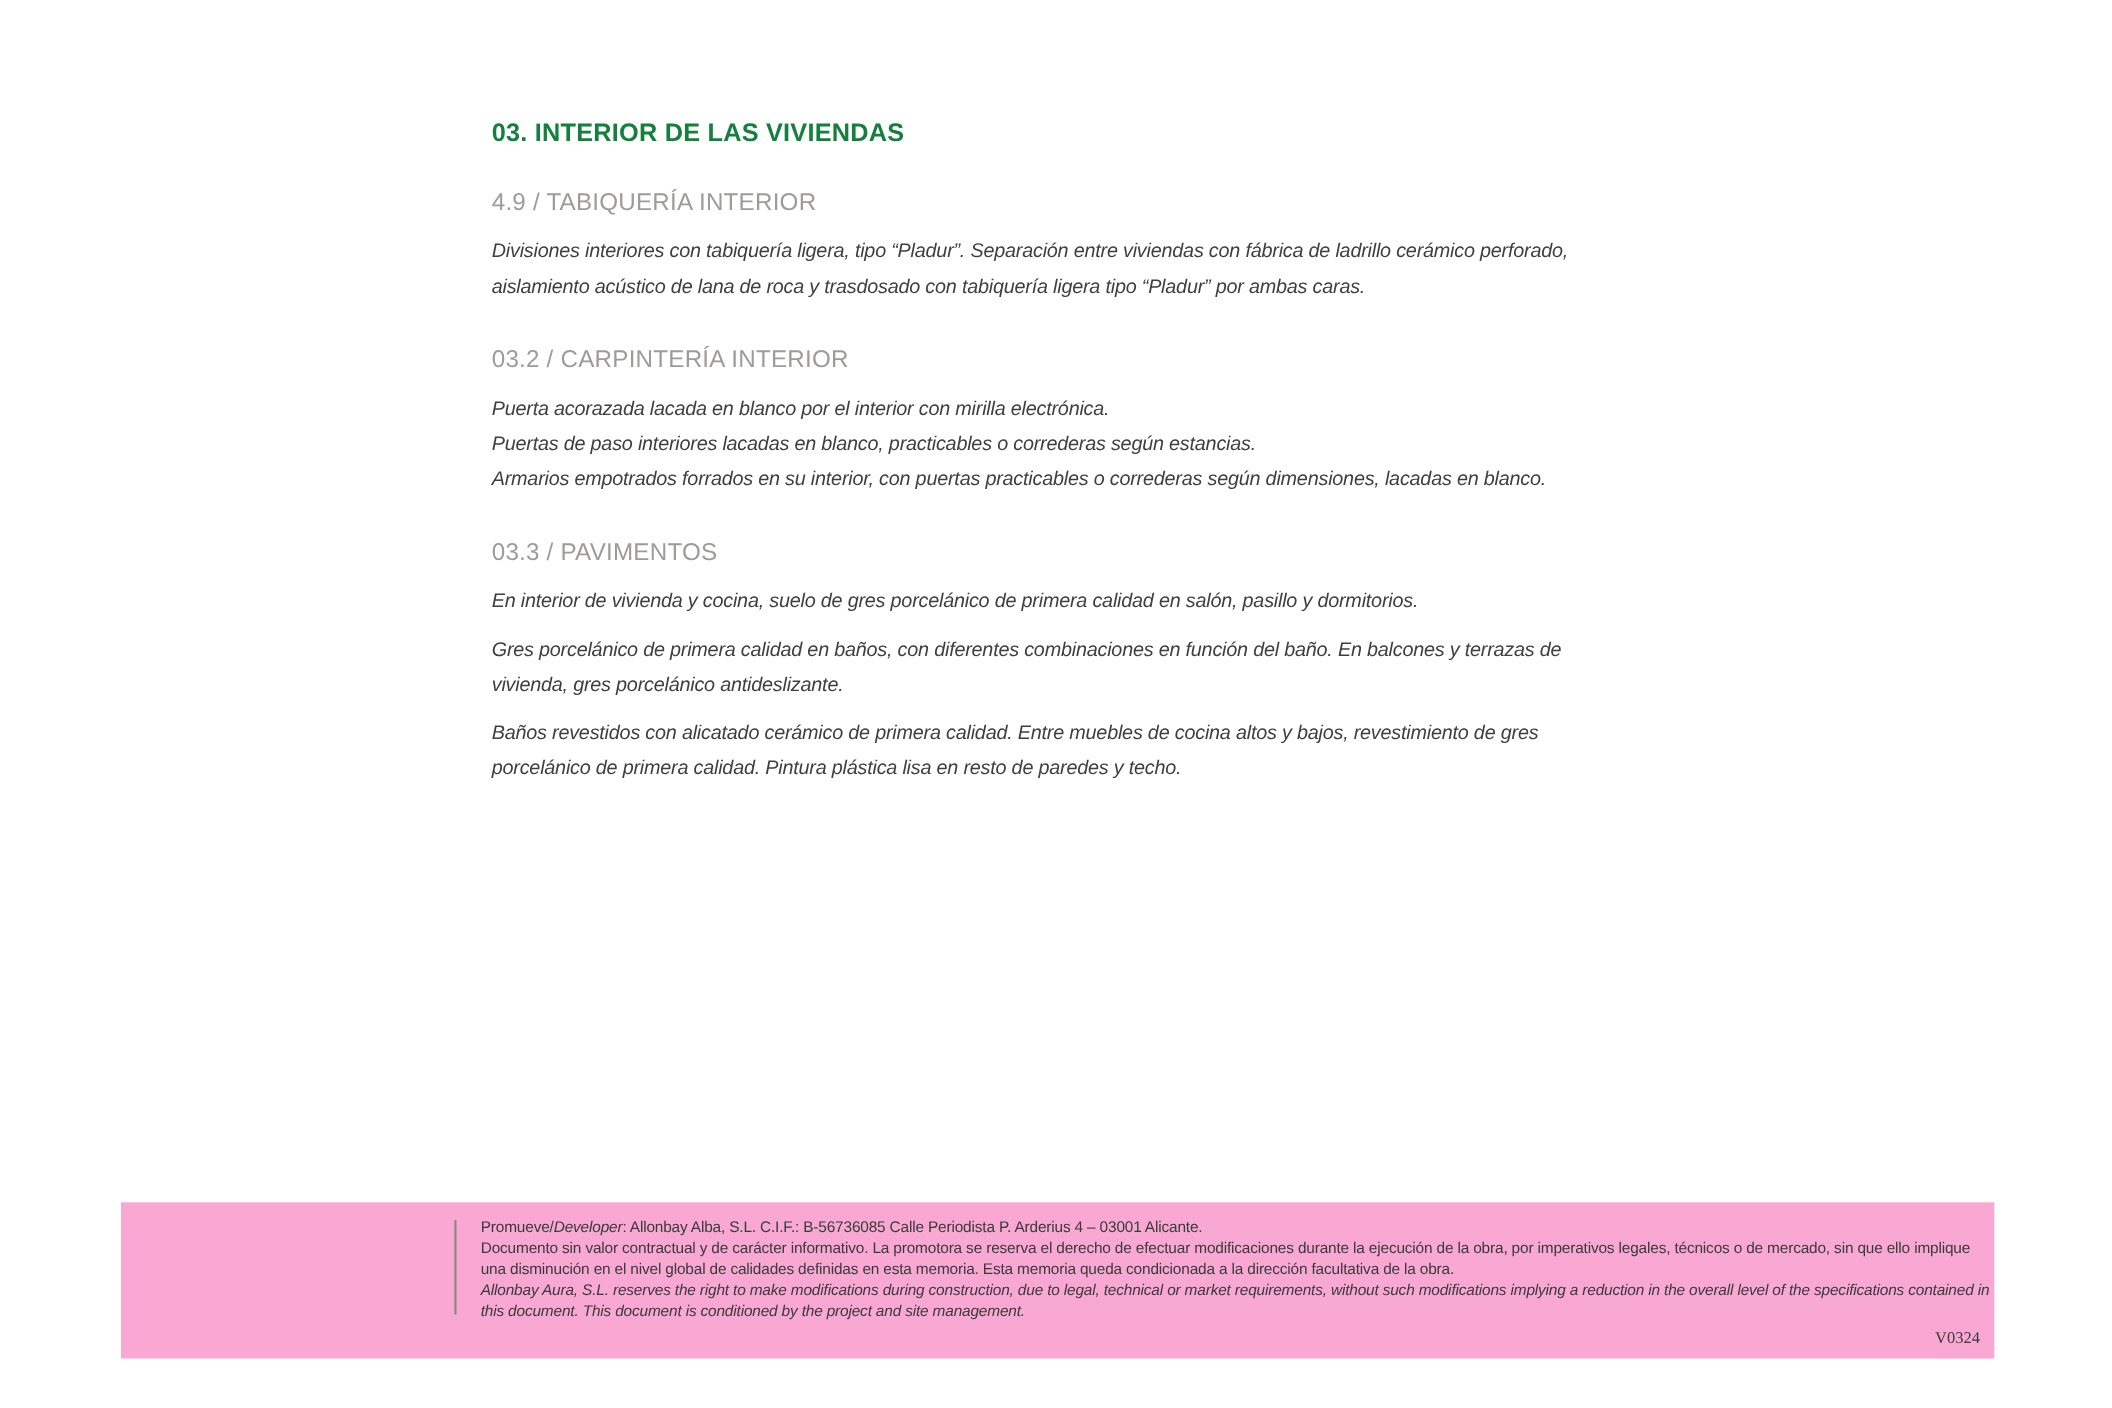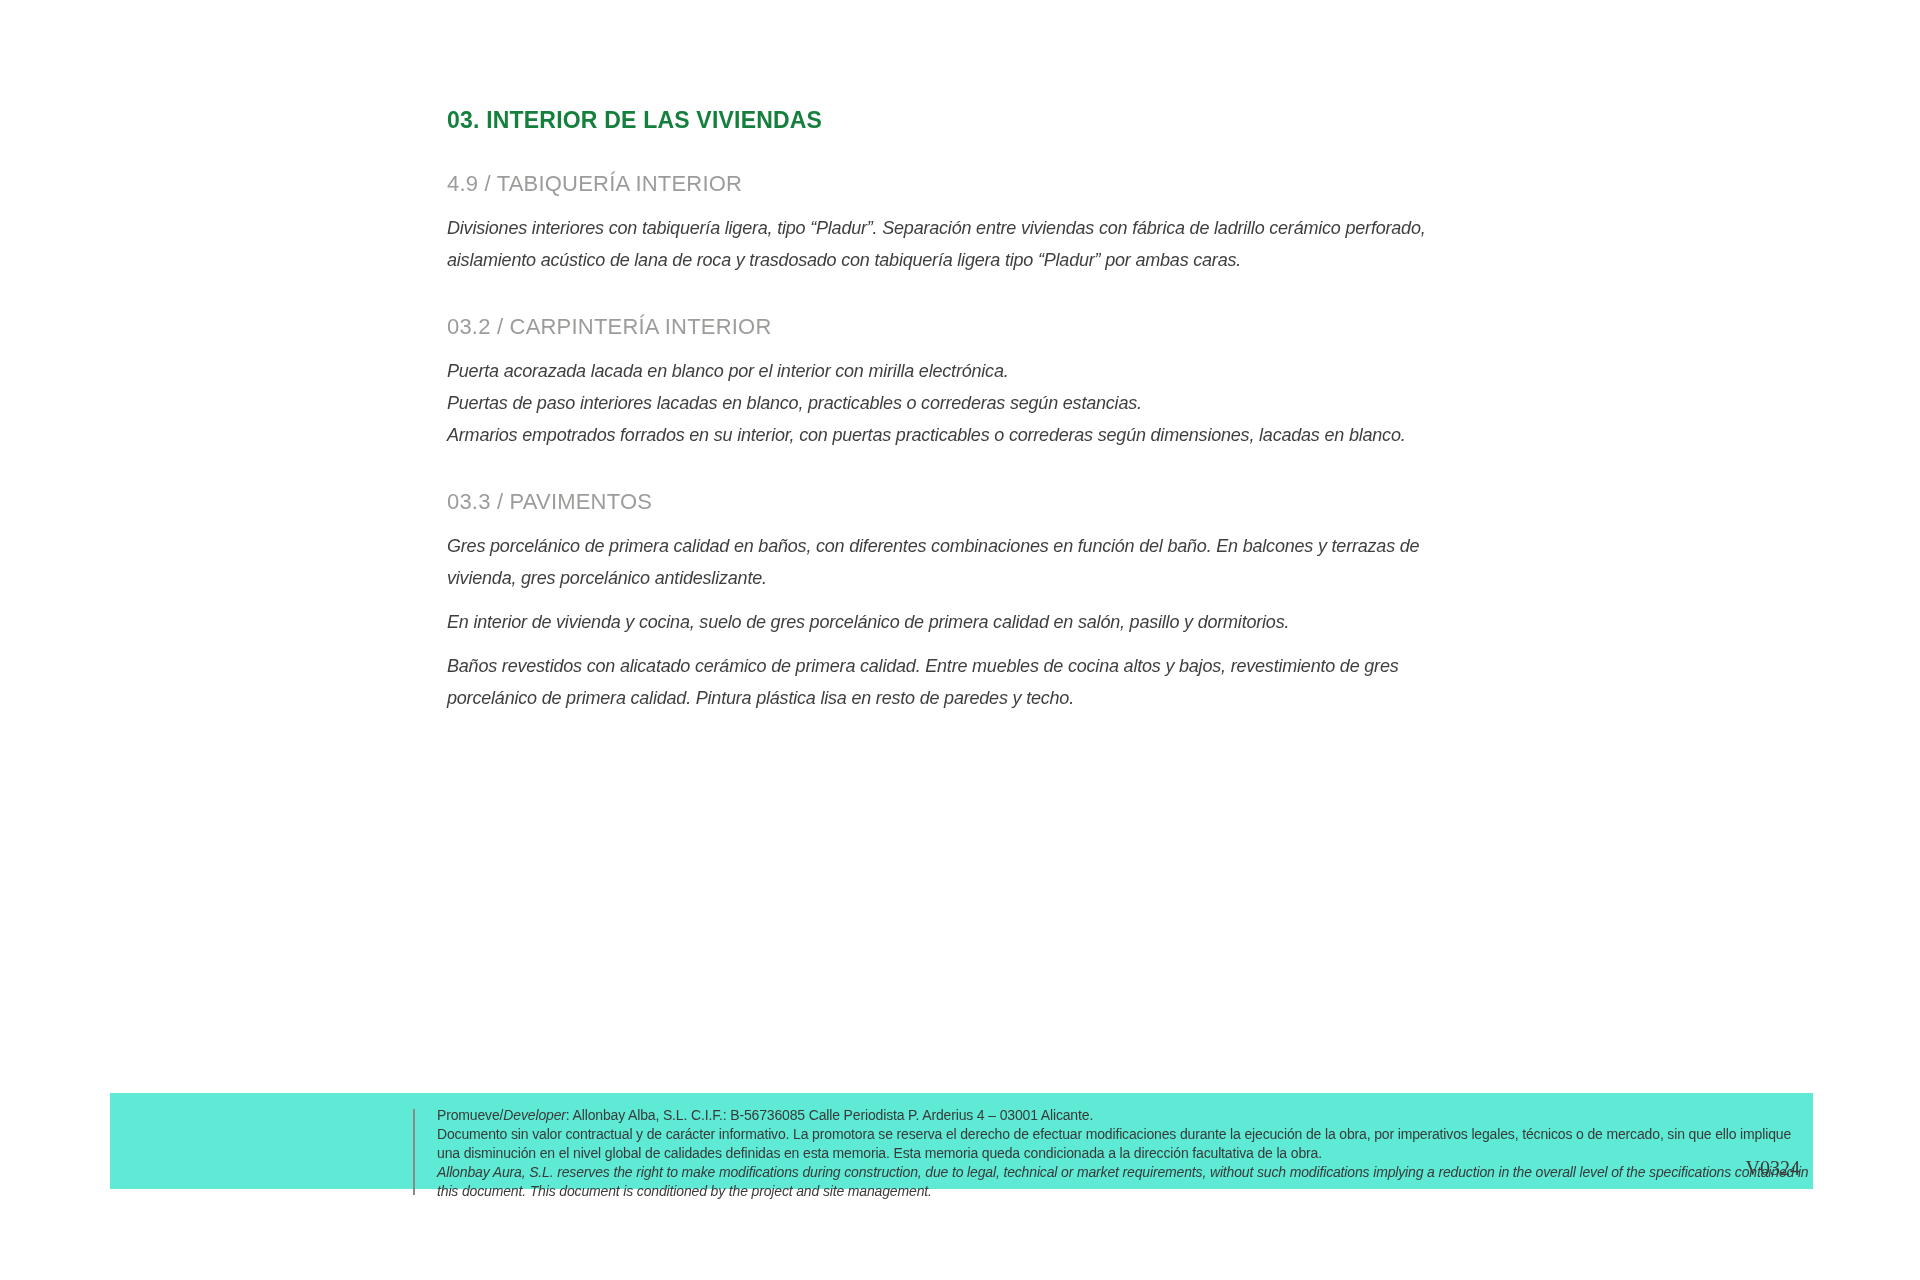--- a/index.html
+++ b/index.html
@@ -41,22 +41,22 @@
     letter-spacing: -0.2px;
     margin: 0 0 12px 0;
     font-style: italic;
   }
   .content p.multiline { white-space: pre-line; }
   .footer {
     position: absolute;
     left: 110px;
     top: 1093px;
     width: 1703px;
-    height: 96px;
-    background: #5eead4;
+    height: 142px;
+    background: #f9a8d4;
   }
   .footer-divider {
     position: absolute;
     left: 303px;
     top: 16px;
     width: 2px;
     height: 86px;
     background: #8a8a8a;
   }
   .footer-text {
@@ -69,21 +69,21 @@
     color: #3a3a3a;
     letter-spacing: -0.15px;
   }
   .footer-text p { margin: 0; }
   .footer-text .italic { font-style: italic; }
   .version {
     position: absolute;
     right: 13px;
     bottom: 9px;
     font-family: "Liberation Serif", "DejaVu Serif", serif;
-    font-size: 20px;
+    font-size: 15px;
     color: #3a3a3a;
   }
 </style>
 </head>
 <body>
 
 <div class="page">
 
   <main class="content">
     <h1 class="doc-title">03. INTERIOR DE LAS VIVIENDAS</h1>
@@ -95,22 +95,22 @@
 
     <section>
       <h2 class="sec-heading">03.2 / CARPINTERÍA INTERIOR</h2>
       <p class="multiline">Puerta acorazada lacada en blanco por el interior con mirilla electrónica.
 Puertas de paso interiores lacadas en blanco, practicables o correderas según estancias.
 Armarios empotrados forrados en su interior, con puertas practicables o correderas según dimensiones, lacadas en blanco.</p>
     </section>
 
     <section>
       <h2 class="sec-heading">03.3 / PAVIMENTOS</h2>
+      <p>En interior de vivienda y cocina, suelo de gres porcelánico de primera calidad en salón, pasillo y dormitorios.</p>
       <p>Gres porcelánico de primera calidad en baños, con diferentes combinaciones en función del baño. En balcones y terrazas de vivienda, gres porcelánico antideslizante.</p>
-      <p>En interior de vivienda y cocina, suelo de gres porcelánico de primera calidad en salón, pasillo y dormitorios.</p>
     </section>
 
     <section>
       <p>Baños revestidos con alicatado cerámico de primera calidad. Entre muebles de cocina altos y bajos, revestimiento de gres porcelánico de primera calidad. Pintura plástica lisa en resto de paredes y techo.</p>
     </section>
 
   </main>
 
   <footer class="footer">
     <span class="footer-divider"></span>

